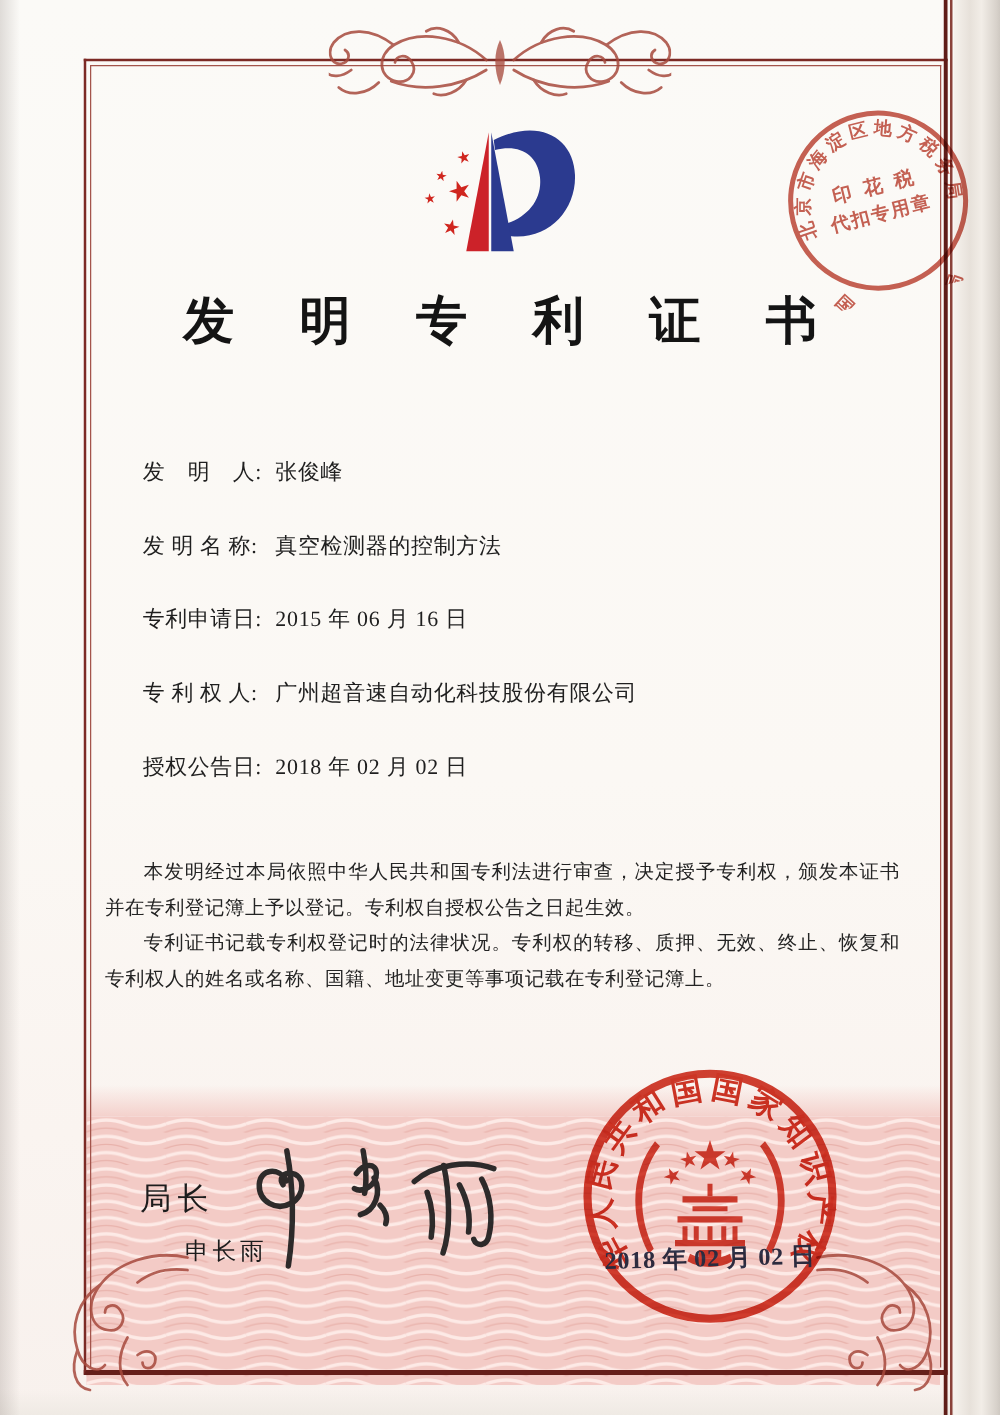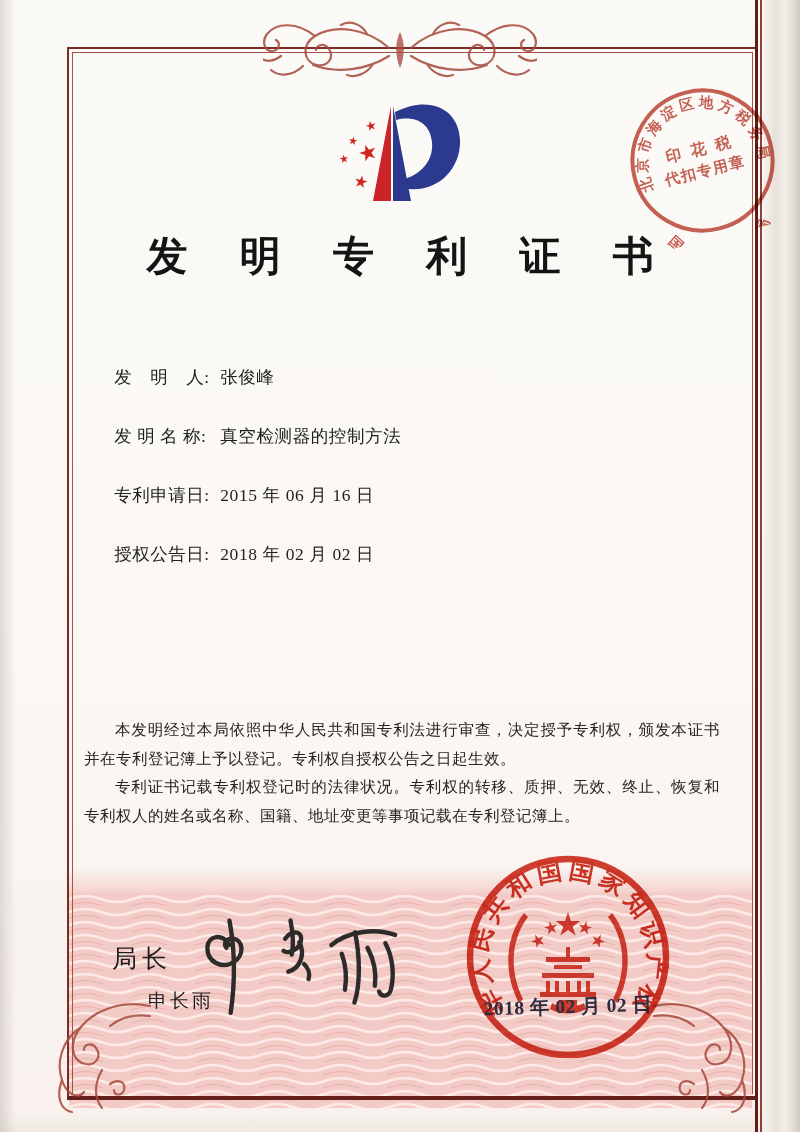--- a/index.html
+++ b/index.html
@@ -39,21 +39,21 @@
   .title{position:absolute;left:0;top:229px;width:800px;text-align:center;z-index:4;
          font-size:41px;font-weight:600;letter-spacing:21px;text-indent:21px;color:#141414;}
 
   
   .fields{position:absolute;left:88px;top:344px;z-index:4;}
   .field-row{height:23px;margin-bottom:36px;font-size:17.5px;color:#1f1f1f;white-space:pre;}
   .field-label{display:inline-block;min-width:99px;letter-spacing:.5px;}
   .field-value{margin-left:7px;letter-spacing:.6px;}
 
   
-  .paras{position:absolute;left:84px;top:716px;width:636px;z-index:4;color:#242424;
+  .paras{position:absolute;left:84px;top:684px;width:636px;z-index:4;color:#242424;
          font-size:15.5px;line-height:28.6px;letter-spacing:.5px;text-align:justify;}
   .paras p{margin:0;text-indent:2em;}
 
   
   .sig-role{position:absolute;left:112px;top:942px;z-index:4;font-size:25px;letter-spacing:5px;color:#1c1c1c;}
   .sig-name{position:absolute;left:112px;top:988px;z-index:4;font-size:19px;letter-spacing:3px;color:#1c1c1c;margin-left:36px;}
   .sig-hand{position:absolute;left:198px;top:908px;width:220px;height:110px;z-index:4;transform:rotate(-2deg);}
 
   
   .seal-main{position:absolute;left:462px;top:851px;width:212px;height:212px;z-index:6;mix-blend-mode:multiply;}
@@ -150,20 +150,23 @@
 
   <div class="fields">
     <div class="field-row">
       <span class="field-label">发　明　人:</span><span class="field-value">张俊峰</span>
     </div>
     <div class="field-row">
       <span class="field-label">发 明 名 称:</span><span class="field-value">真空检测器的控制方法</span>
     </div>
     <div class="field-row">
       <span class="field-label">专利申请日:</span><span class="field-value">2015 年 06 月 16 日</span>
+    </div>
+    <div class="field-row">
+      <span class="field-label">专 利 权 人:</span><span class="field-value">广州超音速自动化科技股份有限公司</span>
     </div>
     <div class="field-row">
       <span class="field-label">授权公告日:</span><span class="field-value">2018 年 02 月 02 日</span>
     </div>
   </div>
 
   <div class="paras">
     <p>本发明经过本局依照中华人民共和国专利法进行审查，决定授予专利权，颁发本证书并在专利登记簿上予以登记。专利权自授权公告之日起生效。</p>
     <p>专利证书记载专利权登记时的法律状况。专利权的转移、质押、无效、终止、恢复和专利权人的姓名或名称、国籍、地址变更等事项记载在专利登记簿上。</p>
   </div>

